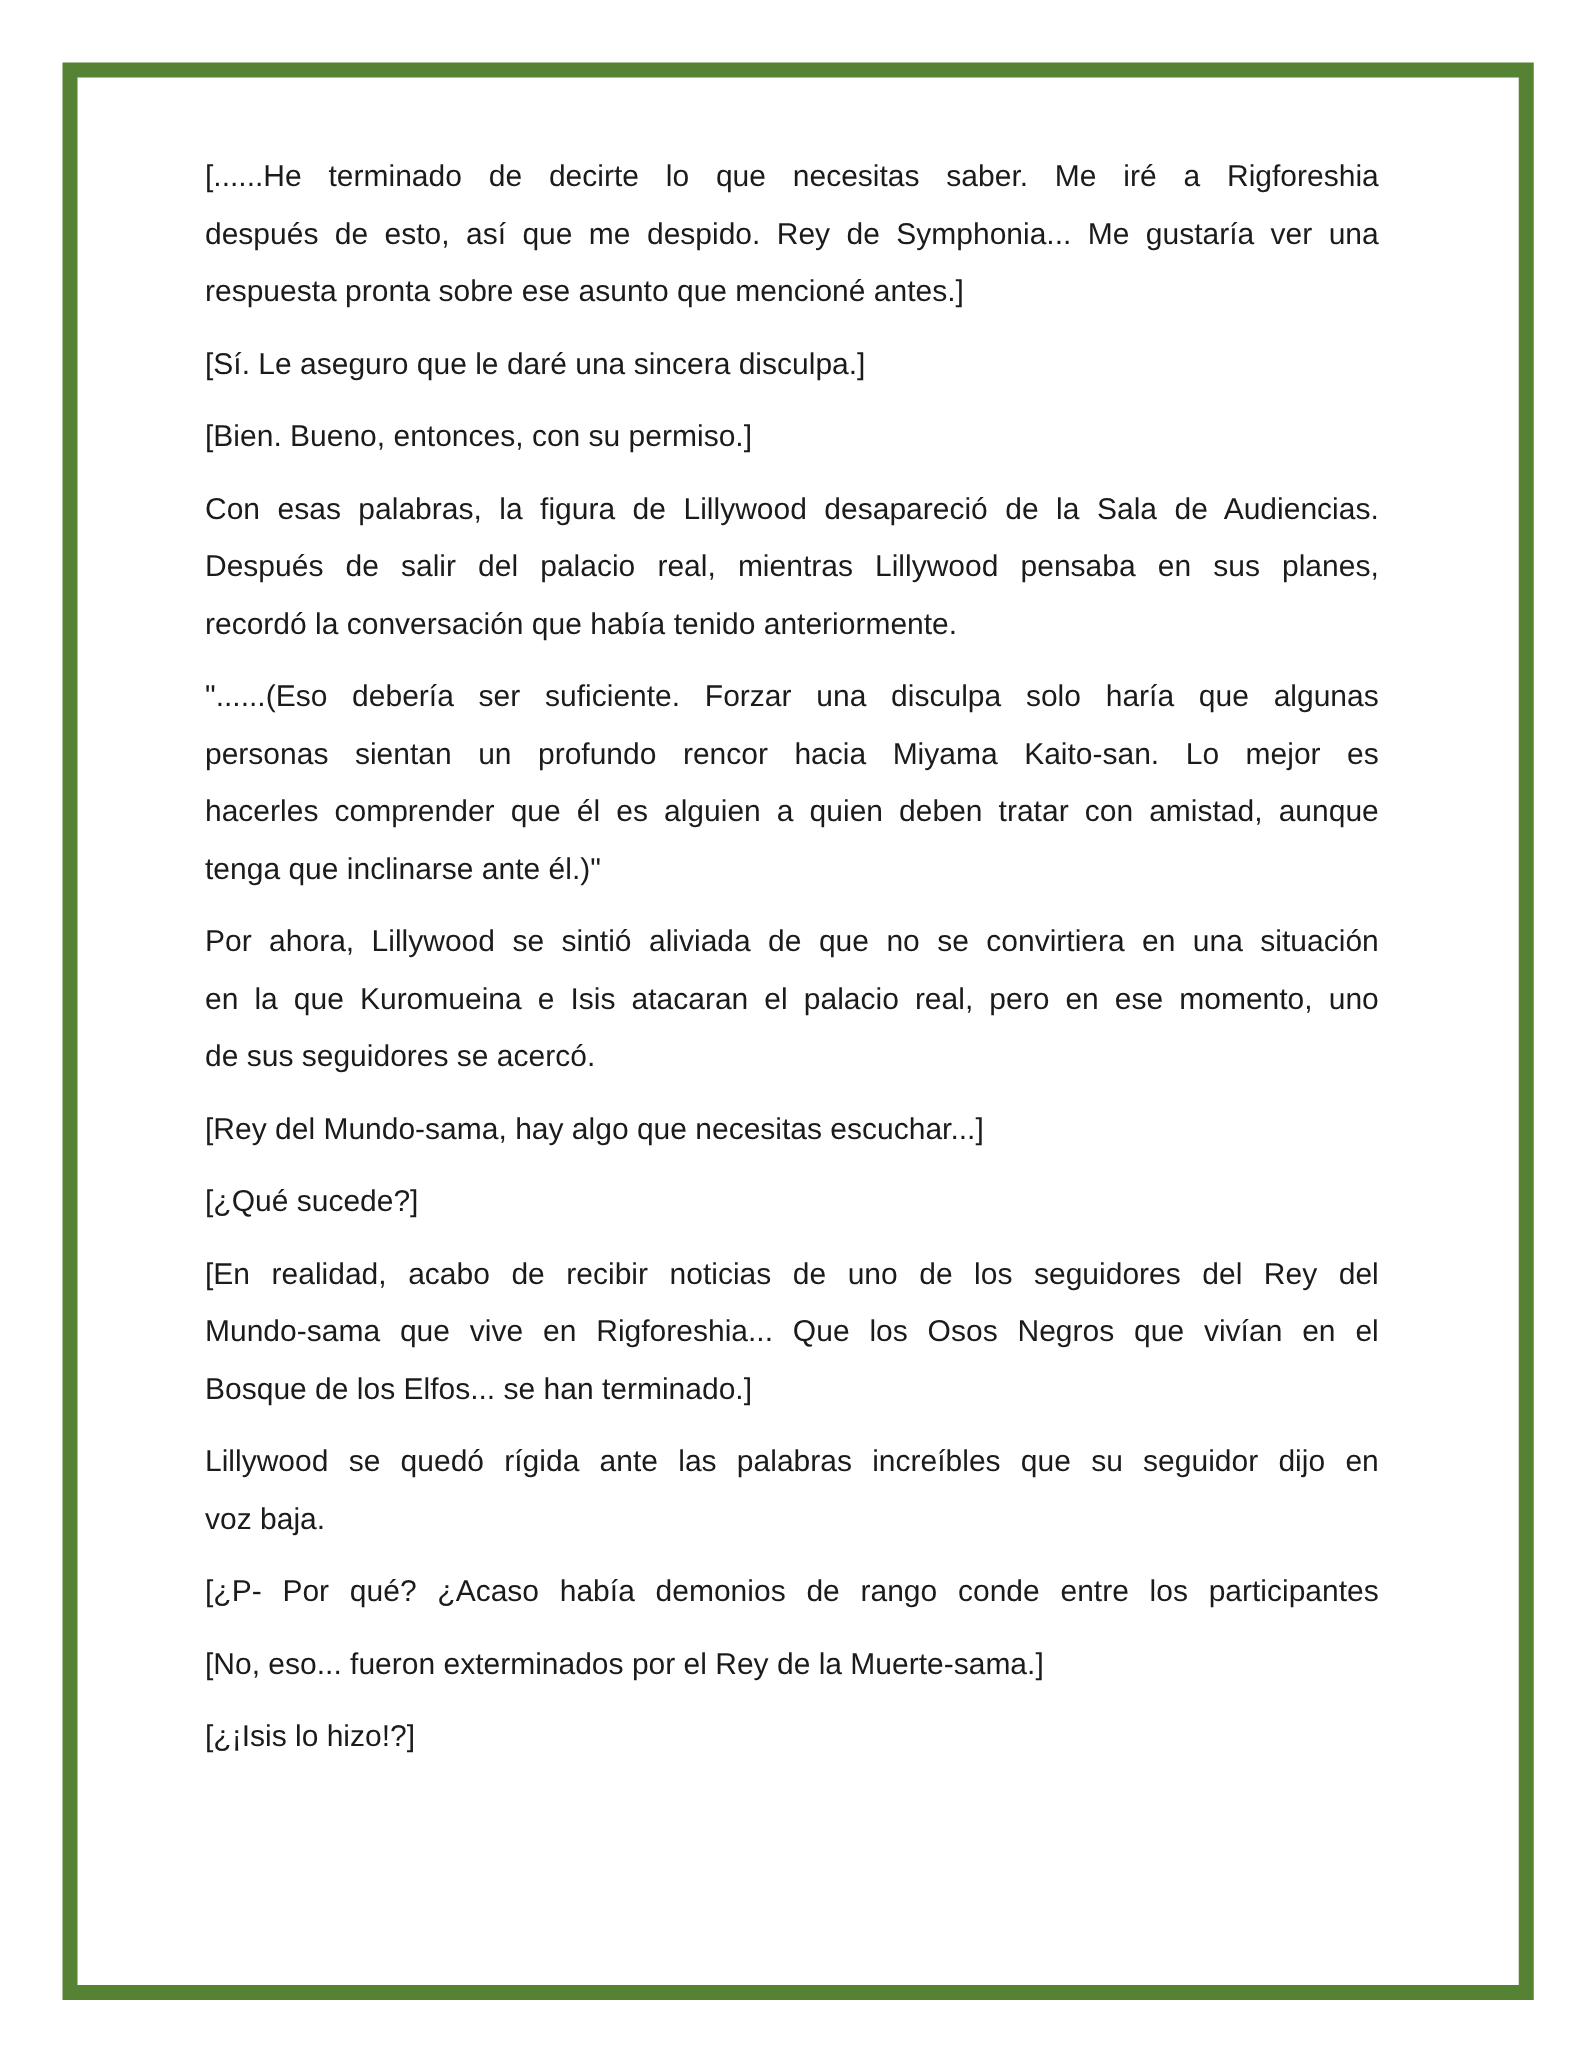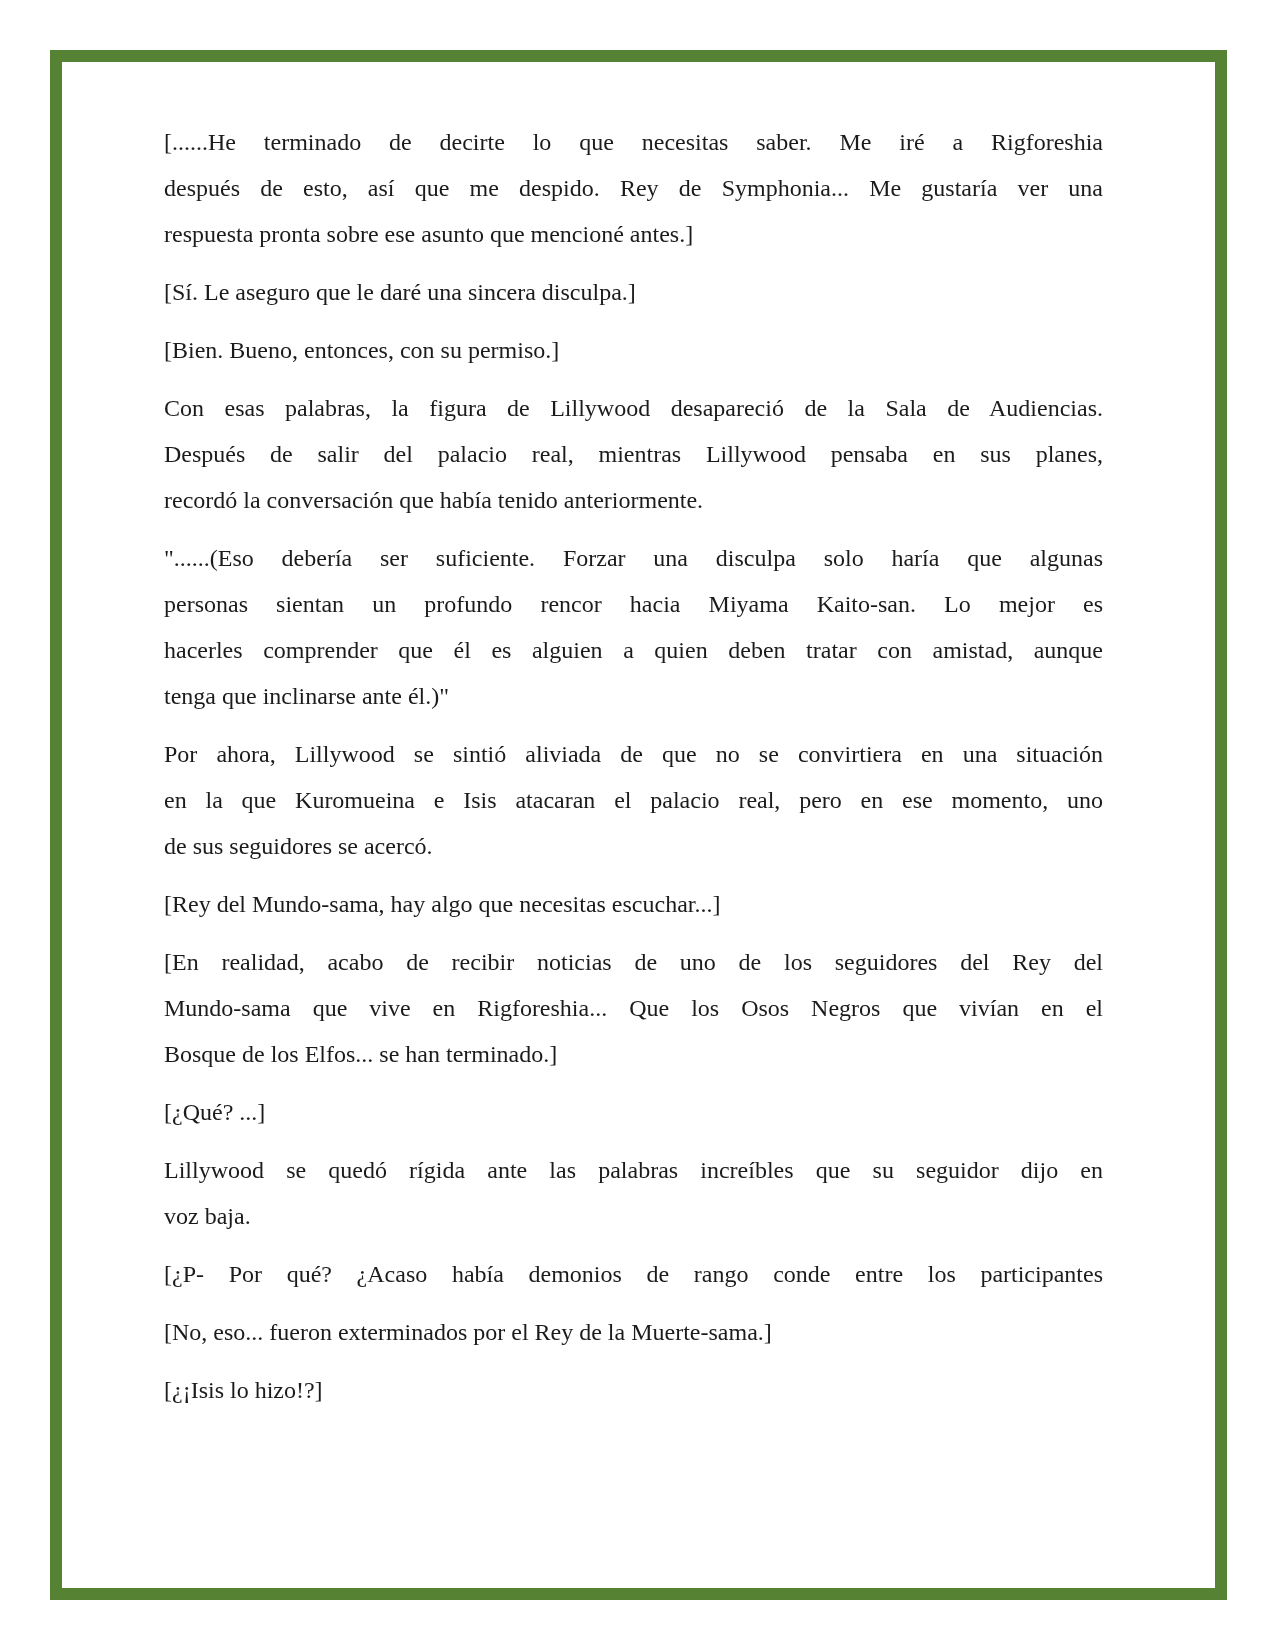--- a/index.html
+++ b/index.html
@@ -37,21 +37,20 @@
     color: #1b1b1b;
     font-size: 24px;
     line-height: 46px;
   }
   .paragraph {
     margin: 0 0 12px 0;
   }
   .text-line {
     text-align: justify;
     text-align-last: justify;
-    font-family: Liberation Serif, serif;
   }
   .text-line.last {
     text-align-last: left;
   }
 </style>
 </head>
 <body>
 
 <div class="page">
   <div class="frame" style="border-color: rgb(86, 130, 51);"></div>
@@ -80,26 +79,26 @@
       </div>
       <div class="paragraph">
         <div class="text-line">Por ahora, Lillywood se sintió aliviada de que no se convirtiera en una situación</div>
         <div class="text-line">en la que Kuromueina e Isis atacaran el palacio real, pero en ese momento, uno</div>
         <div class="text-line last">de sus seguidores se acercó.</div>
       </div>
       <div class="paragraph">
         <div class="text-line last">[Rey del Mundo-sama, hay algo que necesitas escuchar...]</div>
       </div>
       <div class="paragraph">
+        <div class="text-line last">[¿Qué sucede?]</div>
+      </div>
+      <div class="paragraph">
         <div class="text-line">[En realidad, acabo de recibir noticias de uno de los seguidores del Rey del</div>
         <div class="text-line">Mundo-sama que vive en Rigforeshia... Que los Osos Negros que vivían en el</div>
         <div class="text-line last">Bosque de los Elfos... se han terminado.]</div>
-      </div>
-      <div class="paragraph">
-        <div class="text-line last">[¿Qué? ...]</div>
       </div>
       <div class="paragraph">
         <div class="text-line">Lillywood se quedó rígida ante las palabras increíbles que su seguidor dijo en</div>
         <div class="text-line last">voz baja.</div>
       </div>
       <div class="paragraph">
         <div class="text-line">[¿P- Por qué? ¿Acaso había demonios de rango conde entre los participantes</div>
       </div>
       <div class="paragraph">
         <div class="text-line last">[No, eso... fueron exterminados por el Rey de la Muerte-sama.]</div>

